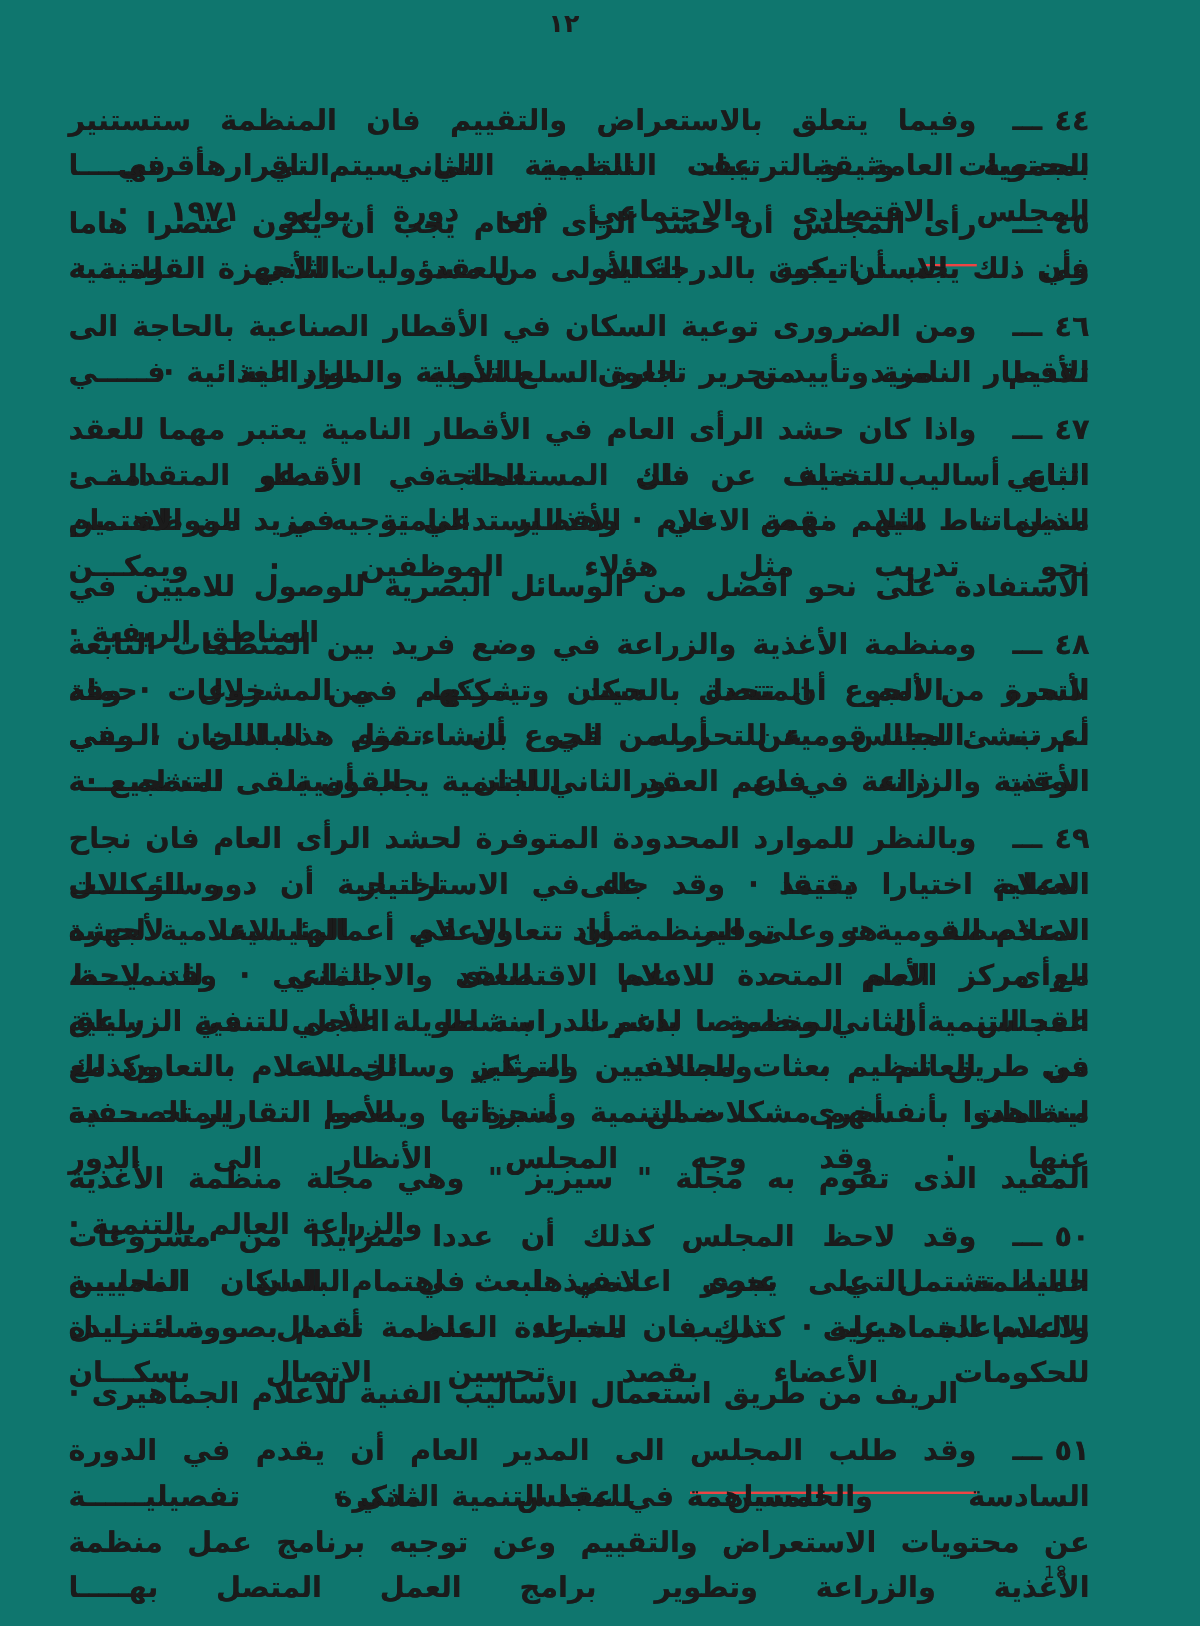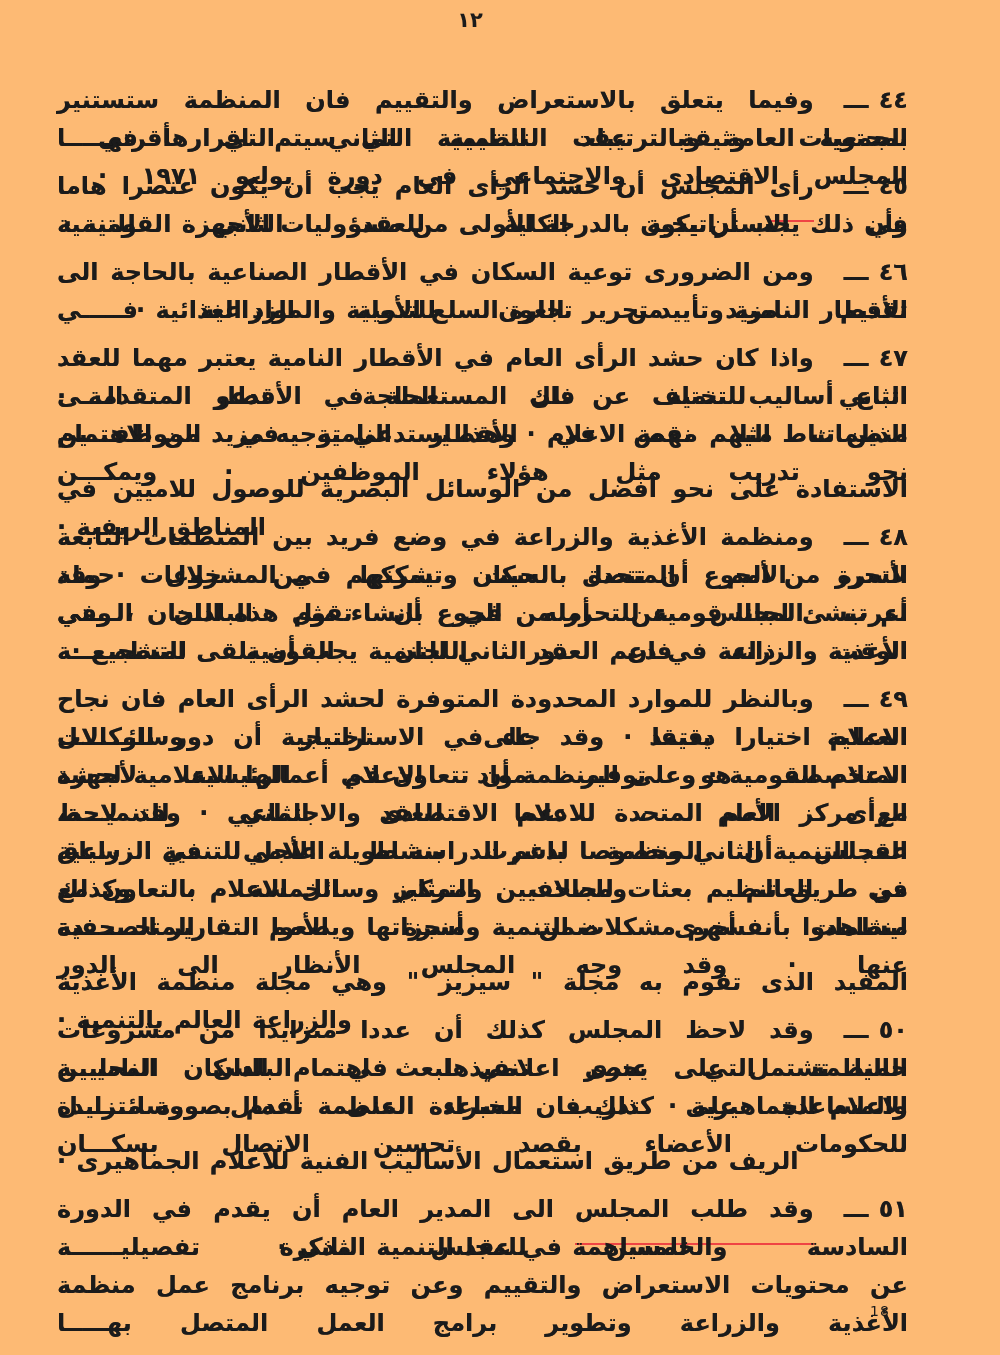--- a/index.html
+++ b/index.html
@@ -4,21 +4,21 @@
 <style>
   html, body {
     margin: 0;
     padding: 0;
     background: #ffffff;
   }
   .page {
     position: relative;
     width: 1000px;
     height: 1355px;
-    background: #fdba74;
+    background: #0f766e;
     overflow: hidden;
     font-family: "DejaVu Sans", sans-serif;
     color: #1b1b1b;
   }
   .page-num-top {
     position: absolute;
     top: 8px;
     left: 0;
     width: 940px;           
     text-align: center;

